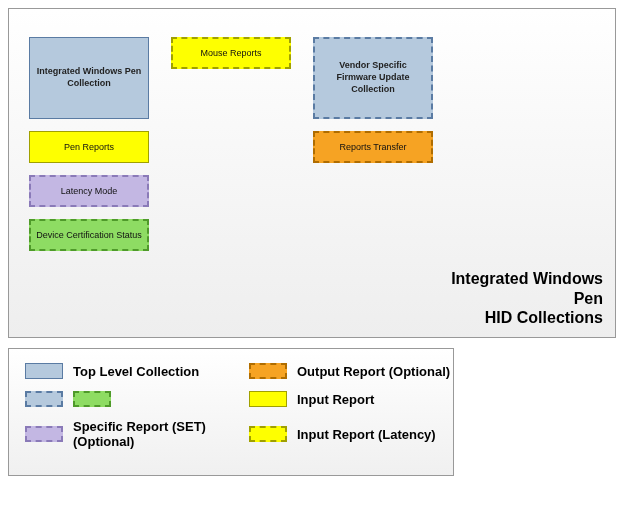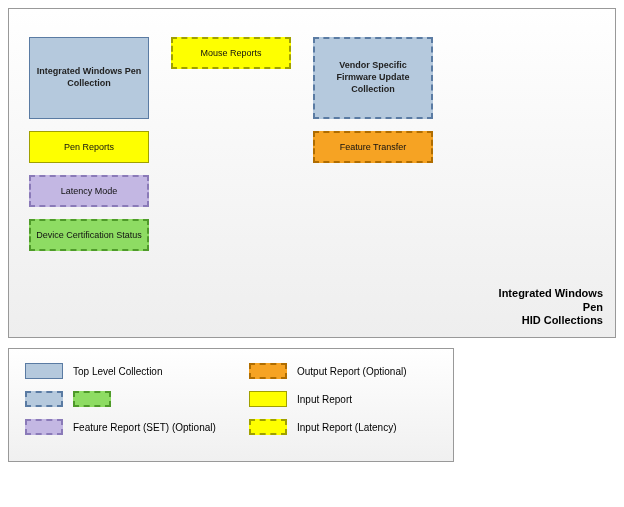--- a/index.html
+++ b/index.html
@@ -81,21 +81,21 @@
   .purple-dashed {
     background: #c3b7e3;
     border: 2px dashed #8a7ab8;
   }
   .panel-title {
     position: absolute;
     right: 12px;
     bottom: 10px;
     text-align: right;
     font-weight: bold;
-    font-size: 11px;
+    font-size: 16px;
     line-height: 1.2;
   }
   .legend {
     margin-top: 10px;
     width: 446px;
     border: 1px solid #999;
     background: linear-gradient(to bottom, #ffffff 0%, #f0f0f0 100%);
     padding: 14px 16px;
   }
   .legend-grid {
@@ -103,21 +103,22 @@
     grid-template-columns: 42px 170px 42px 170px;
     row-gap: 12px;
     column-gap: 6px;
     align-items: center;
   }
   .swatch {
     width: 38px;
     height: 16px;
   }
   .legend-label {
-    font-size: 10px;
+    font-size: 13px;
+    font-weight: bold;
   }
   .sw-blue-solid { background:#b5c9dd; border:1px solid #5a7ba3; }
   .sw-blue-dashed{ background:#b5c9dd; border:2px dashed #5a7ba3; }
   .sw-yellow-solid{ background:#feff00; border:1px solid #a0a000; }
   .sw-yellow-dashed{ background:#feff00; border:2px dashed #a0a000; }
   .sw-orange-dashed{ background:#f6a323; border:2px dashed #b06d00; }
   .sw-green-dashed{ background:#8edc63; border:2px dashed #4f9a2a; }
   .sw-purple-dashed{ background:#c3b7e3; border:2px dashed #8a7ab8; }
 </style>
 </head>
@@ -132,21 +133,21 @@
       <div class="small-box purple-dashed">Latency Mode</div>
       <div class="small-box green-dashed">Device Certification Status</div>
     </div>
 
     <div class="col">
       <div class="small-box yellow-dashed">Mouse Reports</div>
     </div>
 
     <div class="col">
       <div class="top-box dashed-blue">Vendor Specific Firmware Update Collection</div>
-      <div class="small-box orange-dashed">Feature Transfer</div>
+      <div class="small-box orange-dashed">Reports Transfer</div>
     </div>
 
   </div>
 
   <div class="panel-title">
     <div>Integrated Windows</div>
     <div>Pen</div>
     <div>HID Collections</div>
   </div>
 </div>
@@ -158,21 +159,21 @@
     <div class="legend-label">Top Level Collection</div>
     <div class="swatch sw-orange-dashed"></div>
     <div class="legend-label">Output Report (Optional)</div>
 
     <div class="swatch sw-blue-dashed"></div>
     <div class="swatch sw-green-dashed"></div>
 
     <div class="swatch sw-yellow-solid"></div>
     <div class="legend-label">Input Report</div>
     <div class="swatch sw-purple-dashed"></div>
-    <div class="legend-label">Feature Report (SET) (Optional)</div>
+    <div class="legend-label">Specific Report (SET) (Optional)</div>
 
     <div class="swatch sw-yellow-dashed"></div>
     <div class="legend-label">Input Report (Latency)</div>
     <div></div>
       <div></div>
 
   </div>
 </div>
 
 </body></html>

